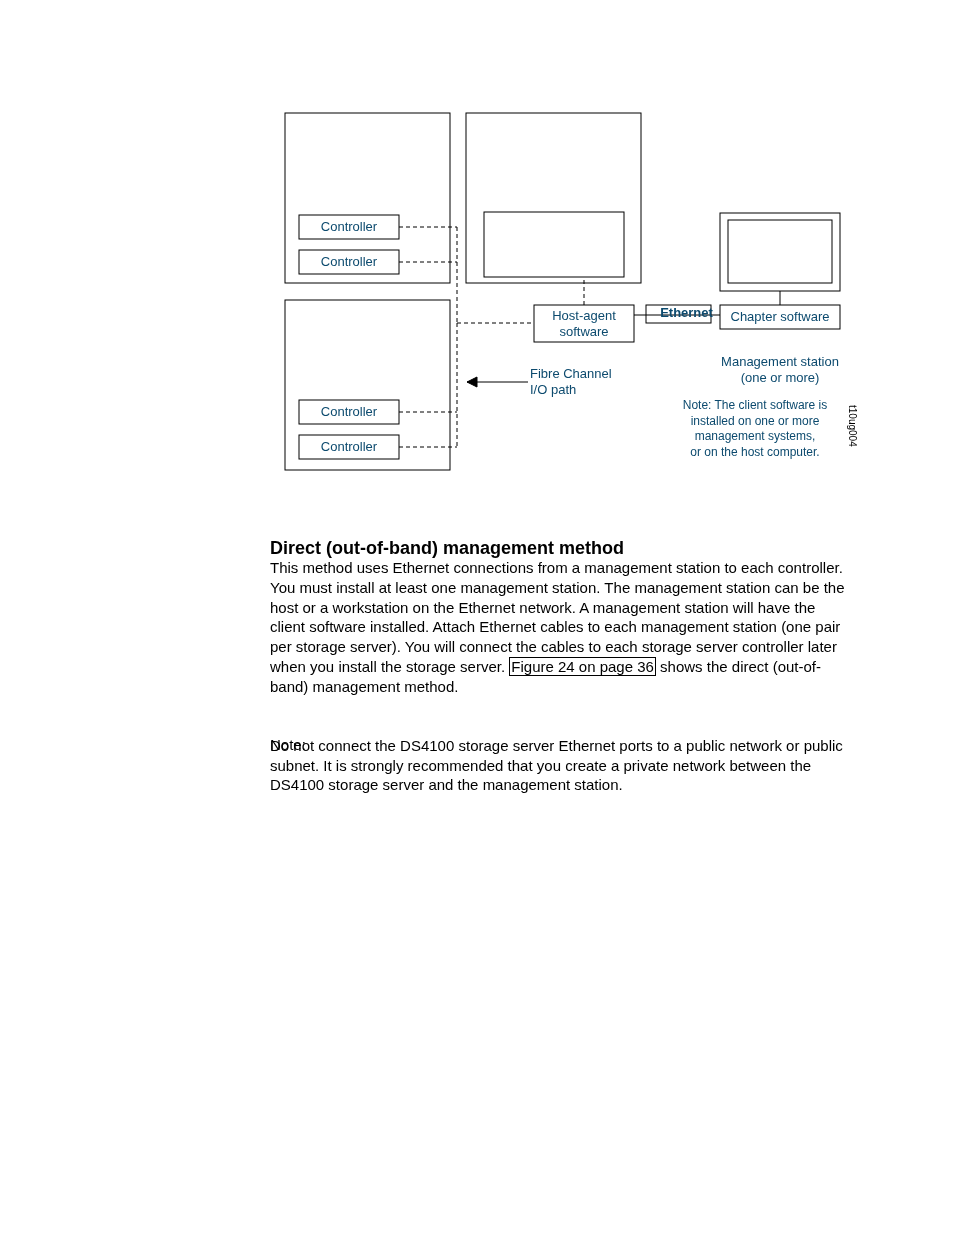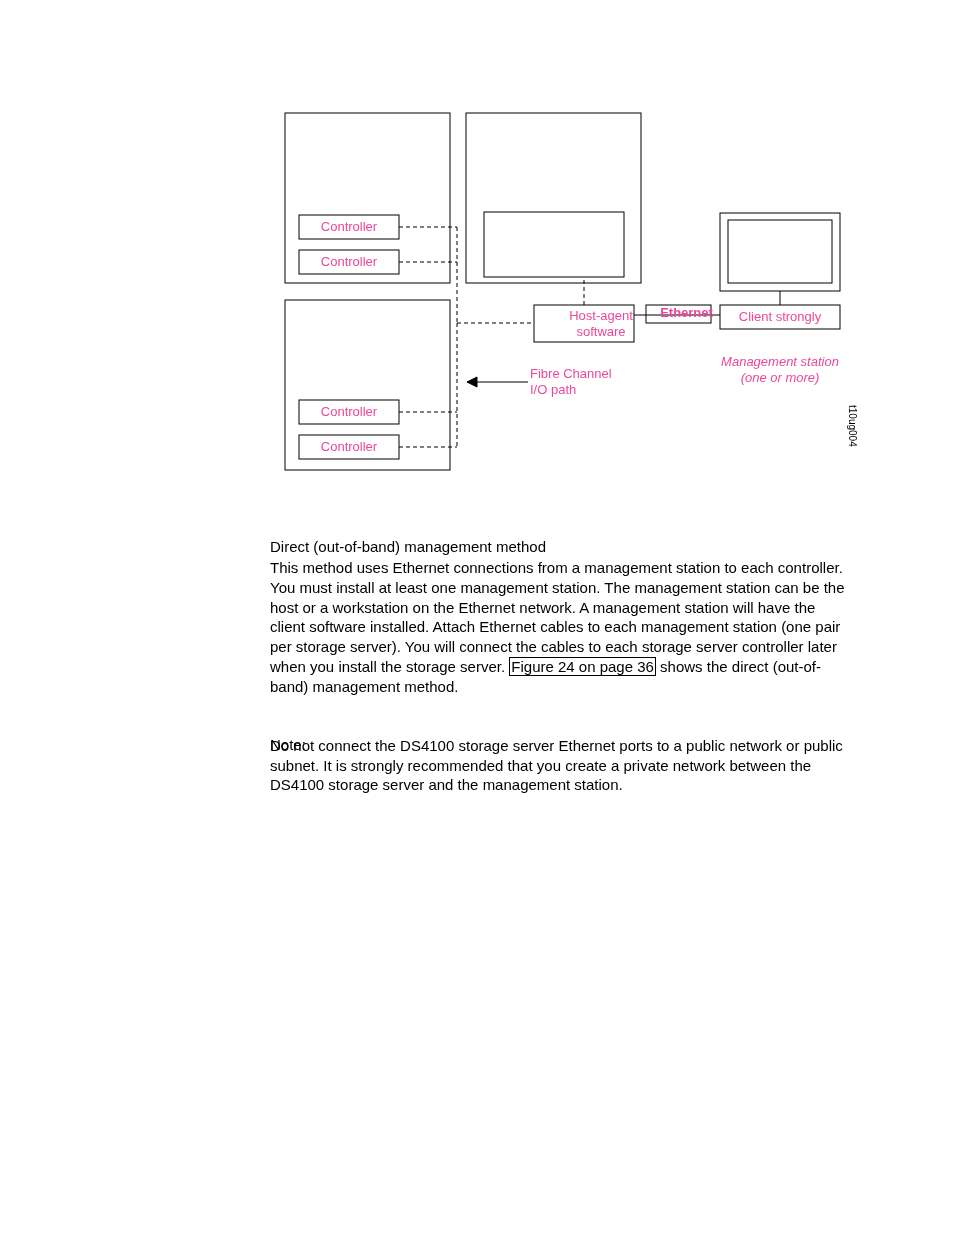--- a/index.html
+++ b/index.html
@@ -3,28 +3,28 @@
 <meta charset="utf-8">
 <style>
   html,body { margin:0; padding:0; background:#fff; }
   .page {
     width:954px; height:1235px;
     position:relative;
     font-family: Arial, Helvetica, sans-serif;
     font-size:15px; color:#000;
   }
   .diagram { position:absolute; stroke:#000; fill:none; }
-  .dlabel  { position:absolute; font-size:13px; color:#ec4899; text-align:center; line-height:1.25; white-space:nowrap; }
+  .dlabel  { position:absolute; font-size:13px; color:#0c4a6e; text-align:center; line-height:1.25; white-space:nowrap; }
   .caption {
     position:absolute; left:270px; top:505px; right:100px;
     font-style:italic; font-size:14px;
   }
   .heading {
     position:absolute; left:270px; top:538px; right:100px;
-    font-weight:normal; font-size:15px;
+    font-weight:bold; font-size:18px;
   }
   .para {
     position:absolute; left:270px; right:100px;
     font-size:15px; line-height:1.32;
   }
   .para1 { top:558px; }
   .note  { top:735px; }
   .notelabel { font-weight:normal; }
   .notebody  { display:block; margin-top:-19px; }
   .xref { border:1px solid #000; padding:0 1px; }
@@ -83,25 +83,26 @@
   <line x1="780" y1="305" x2="780" y2="291"></line>
 
   <line x1="467" y1="382" x2="528" y2="382"></line>
   <polygon points="467,382 477,377 477,387" fill="#000"></polygon>
 </svg>
 
 <div class="dlabel" style="left:299px;top:219px;width:100px;">Controller</div>
 <div class="dlabel" style="left:299px;top:254px;width:100px;">Controller</div>
 <div class="dlabel" style="left:299px;top:404px;width:100px;">Controller</div>
 <div class="dlabel" style="left:299px;top:439px;width:100px;">Controller</div>
-<div class="dlabel" style="left:534px;top:308px;width:100px;margin-left:17px;">Host-agent<br>software</div>
+<div class="dlabel" style="left:534px;top:308px;width:100px;">Host-agent<br>software</div>
 <div class="dlabel" style="left:654px;top:305px;width:65px;font-weight:bold;">Ethernet</div>
-<div class="dlabel" style="left:720px;top:309px;width:120px;">Client strongly</div>
-<div class="dlabel" style="left:700px;top:354px;width:160px;font-style:italic;">Management station<br>(one or more)</div>
+<div class="dlabel" style="left:720px;top:309px;width:120px;">Chapter software</div>
+<div class="dlabel" style="left:700px;top:354px;width:160px;">Management station<br>(one or more)</div>
 <div class="dlabel" style="left:530px;top:366px;width:110px;text-align:left;">Fibre Channel<br>I/O path</div>
+<div class="dlabel" style="left:660px;top:398px;width:190px;text-align:center;font-size:12px;line-height:1.3;">Note: The client software is<br>installed on one or more<br>management systems,<br>or on the host computer.</div>
 <div class="diagid" style="left:858px;top:405px;">t10ug004</div>
 
 <div class="heading">Direct (out-of-band) management method</div>
 
 <div class="para para1">
   <span>This method uses Ethernet connections from a management station to each controller. You must install at least one management station. The management station can be the host or a workstation on the Ethernet network. A management station will have the client software installed. Attach Ethernet cables to each management station (one pair per storage server). You will connect the cables to each storage server controller later when you install the storage server. </span><span class="xref">Figure 24 on page 36</span><span> shows the direct (out-of-band) management method.</span>
 </div>
 
 <div class="para note">
   <span class="notelabel">Note:</span>

